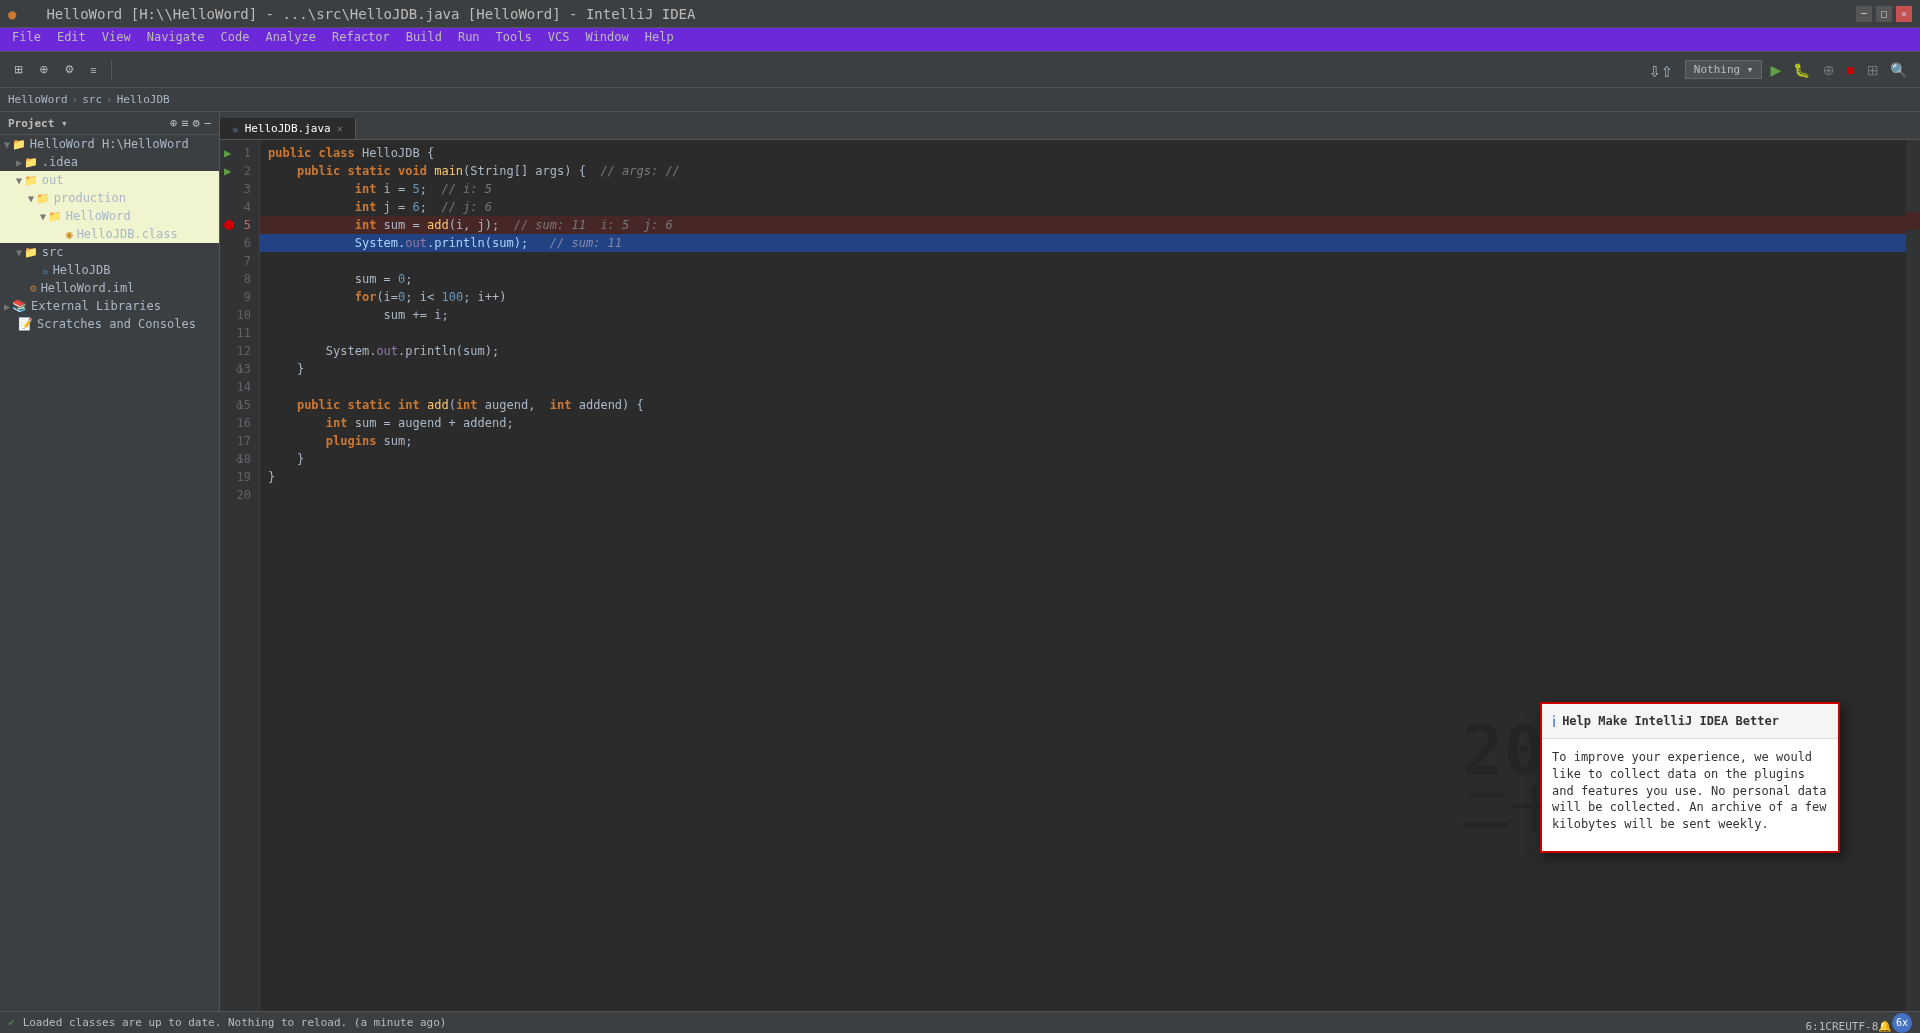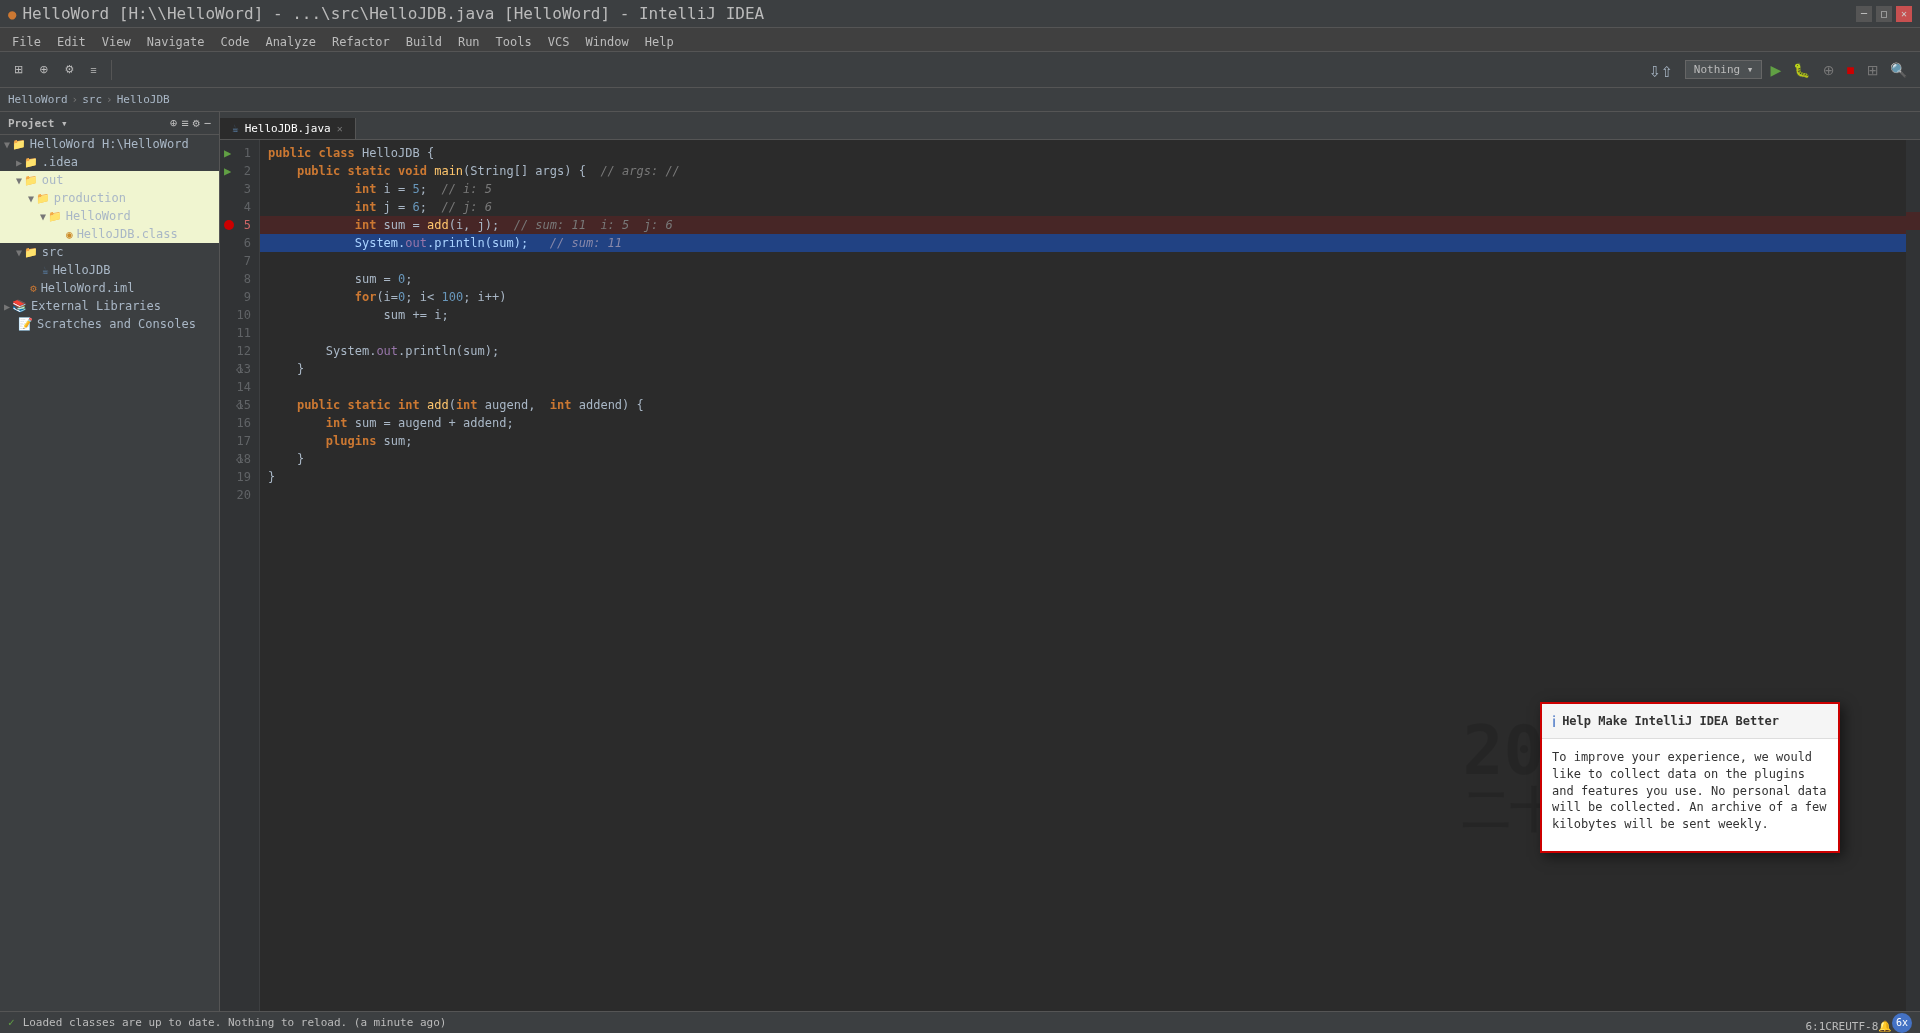--- a/index.html
+++ b/index.html
@@ -5,21 +5,21 @@
     * { margin: 0; padding: 0; box-sizing: border-box; }
     body { font-family: 'Consolas', 'Monaco', monospace; font-size: 12px; background: #2b2b2b; color: #a9b7c6; overflow: hidden; width: 1920px; height: 1033px; }
 
     
     #title-bar { background: #3c3f41; height: 28px; display: flex; align-items: center; justify-content: space-between; border-bottom: 1px solid #555; padding: 0 8px; }
     #title-bar-left { display: flex; align-items: center; gap: 6px; }
     #title-bar-controls { display: flex; gap: 4px; }
     .title-btn { width: 16px; height: 16px; background: #555; display: flex; align-items: center; justify-content: center; cursor: pointer; font-size: 10px; color: #ccc; }
 
     
-    #menu-bar { background: #404040; height: 24px; display: flex; align-items: flex-end; padding: 0 4px; border-bottom: 1px solid #555; }
+    #menu-bar { background: #6d28d9; height: 24px; display: flex; align-items: flex-start; padding: 0 4px; border-bottom: 1px solid #555; }
     .menu-item { padding: 2px 8px; color: #bbb; cursor: pointer; font-size: 12px; }
 
     
     #main-toolbar { background: #3c3f41; height: 36px; display: flex; align-items: center; padding: 0 8px; border-bottom: 1px solid #555; gap: 4px; }
     .toolbar-btn { background: none; border: none; color: #bbb; cursor: pointer; padding: 2px 6px; font-size: 11px; }
     .toolbar-sep { width: 1px; height: 20px; background: #555; margin: 0 4px; }
 
     
     #breadcrumb { background: #3c3f41; height: 24px; display: flex; align-items: center; padding: 0 8px; border-bottom: 1px solid #555; font-size: 11px; color: #bbb; gap: 4px; }
     .breadcrumb-sep { color: #777; }
@@ -98,21 +98,21 @@
     .run-gray { color: #777; }
 
     #breadcrumb-bottom { background: #2b2b2b; padding: 2px 8px; font-size: 11px; color: #777; border-top: 1px solid #333; }
   </style>
 </head>
 <body>
 
 <div id="title-bar">
   <div id="title-bar-left">
     <span style="font-size:14px; color:#cc7832;">●</span>
-    <span id="title-text" style="font-size:16px; color:#bbb;">HelloWord [H:\\HelloWord] - ...\src\HelloJDB.java [HelloWord] - IntelliJ IDEA</span>
+    <span id="title-text" style="font-size:14px; color:#bbb;margin-left:24px;">HelloWord [H:\\HelloWord] - ...\src\HelloJDB.java [HelloWord] - IntelliJ IDEA</span>
   </div>
   <div id="title-bar-controls">
     <div class="title-btn">─</div>
     <div class="title-btn">□</div>
     <div class="title-btn" style="background:#c75050;">✕</div>
   </div>
 </div>
 
 <div id="menu-bar">
   <span class="menu-item">File</span>

